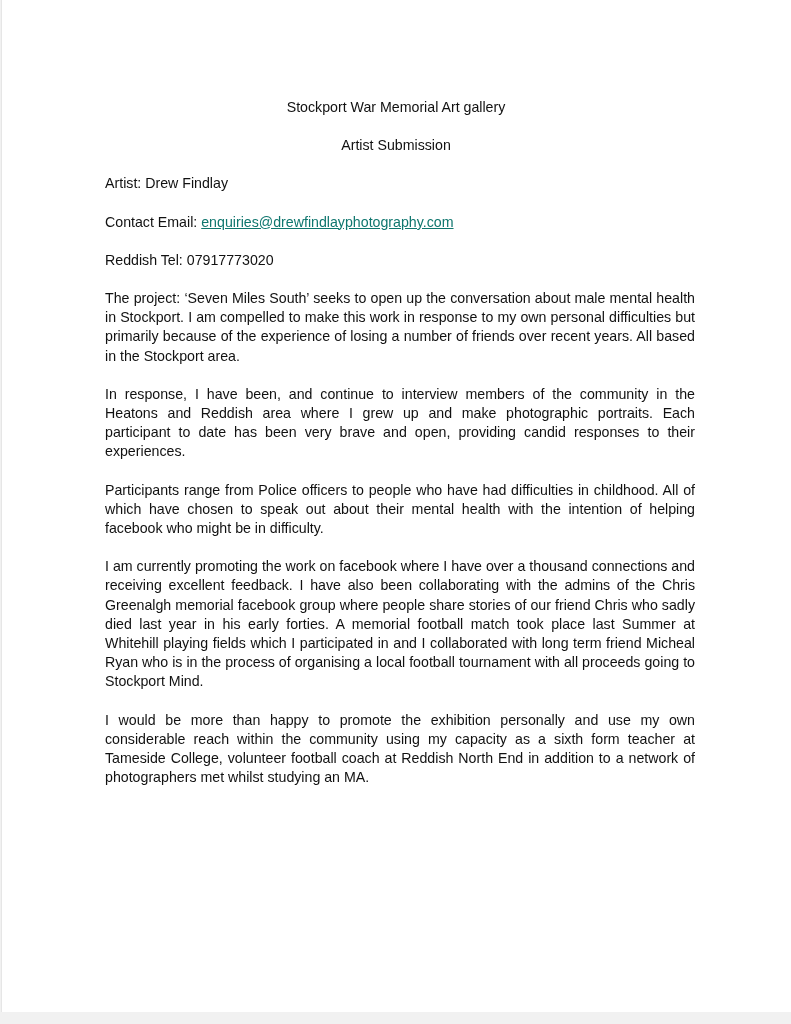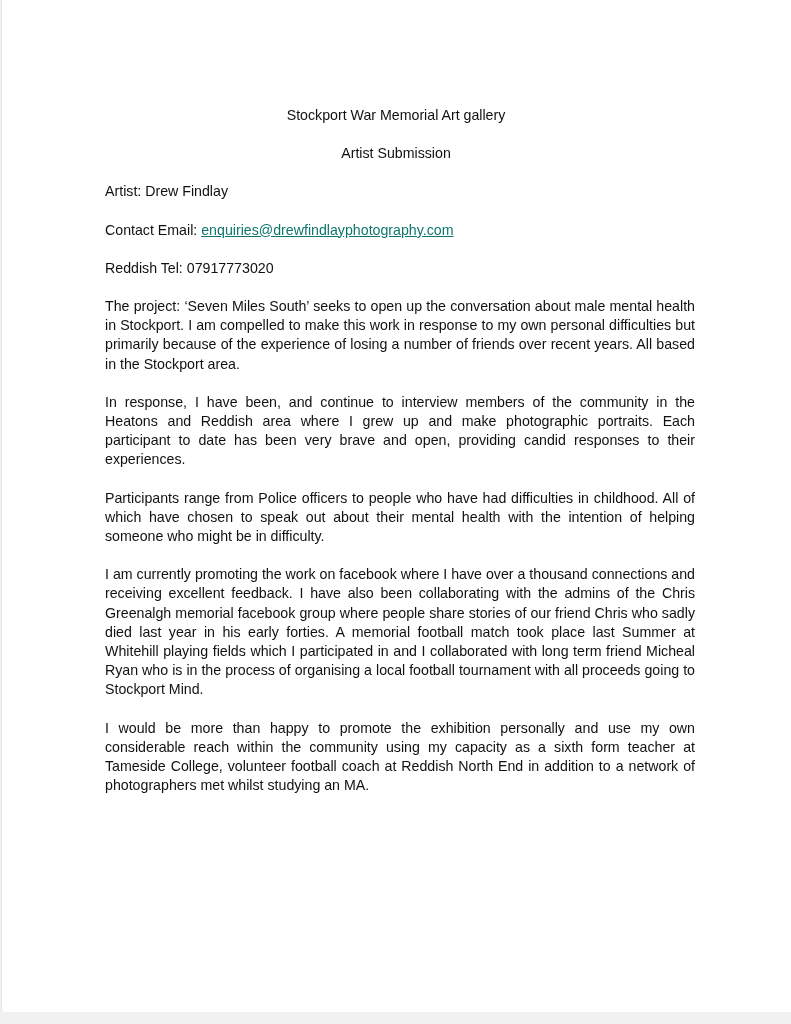--- a/index.html
+++ b/index.html
@@ -28,21 +28,21 @@
       left: 95px;
       top: 90px;
       width: 598px;
       font-family: "Liberation Sans", sans-serif;
       font-size: 14.2px;
       line-height: 19.2px;
       color: #111111;
     }
     .center {
       text-align: center;
-      margin: 16px 0 19px 0;
+      margin: 8px 0 19px 0;
     }
     .line {
       margin: 0 0 19px 8px;
     }
     .para {
       margin: 0 0 19px 8px;
       text-align: justify;
       text-align-last: left;
     }
     a.email {
@@ -68,17 +68,17 @@
       <a class="email" href="#" style="color: #0f766e;">enquiries@drewfindlayphotography.com</a>
     </p>
 
     <p class="line">
       <span>Reddish Tel:</span>
       <span>07917773020</span>
     </p>
 
     <p class="para">The project: ‘Seven Miles South’ seeks to open up the conversation about male mental health in Stockport. I am compelled to make this work in response to my own personal difficulties but primarily because of the experience of losing a number of friends over recent years. All based in the Stockport area.</p>
     <p class="para">In response, I have been, and continue to interview members of the community in the Heatons and Reddish area where I grew up and make photographic portraits. Each participant to date has been very brave and open, providing candid responses to their experiences.</p>
-    <p class="para">Participants range from Police officers to people who have had difficulties in childhood. All of which have chosen to speak out about their mental health with the intention of helping someone who might be in difficulty.</p>
+    <p class="para">Participants range from Police officers to people who have had difficulties in childhood. All of which have chosen to speak out about their mental health with the intention of helping facebook who might be in difficulty.</p>
     <p class="para">I am currently promoting the work on facebook where I have over a thousand connections and receiving excellent feedback. I have also been collaborating with the admins of the Chris Greenalgh memorial facebook group where people share stories of our friend Chris who sadly died last year in his early forties. A memorial football match took place last Summer at Whitehill playing fields which I participated in and I collaborated with long term friend Micheal Ryan who is in the process of organising a local football tournament with all proceeds going to Stockport Mind.</p>
     <p class="para">I would be more than happy to promote the exhibition personally and use my own considerable reach within the community using my capacity as a sixth form teacher at Tameside College, volunteer football coach at Reddish North End in addition to a network of photographers met whilst studying an MA.</p>
   </div>
 </div>
 
 </body></html>

